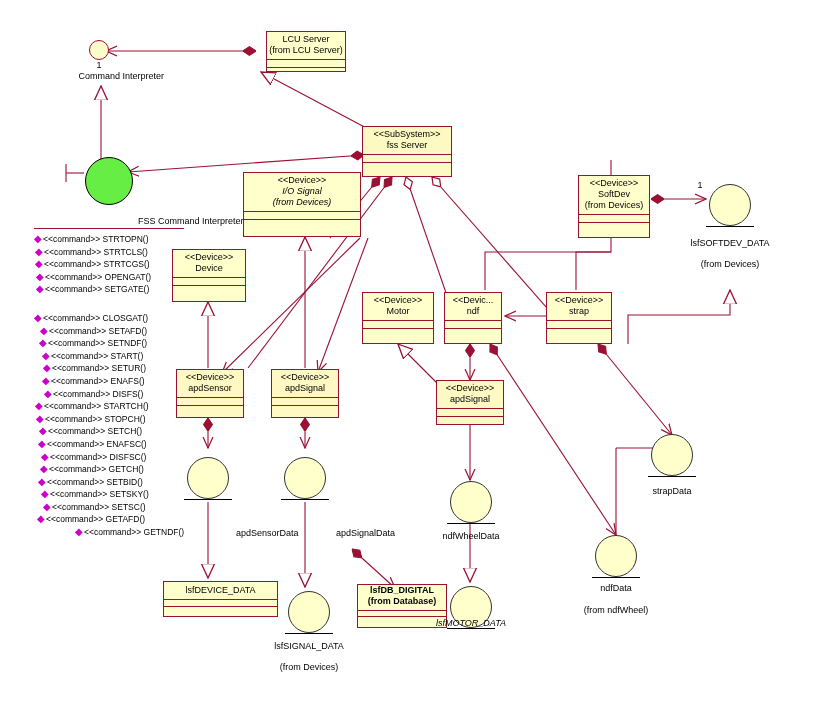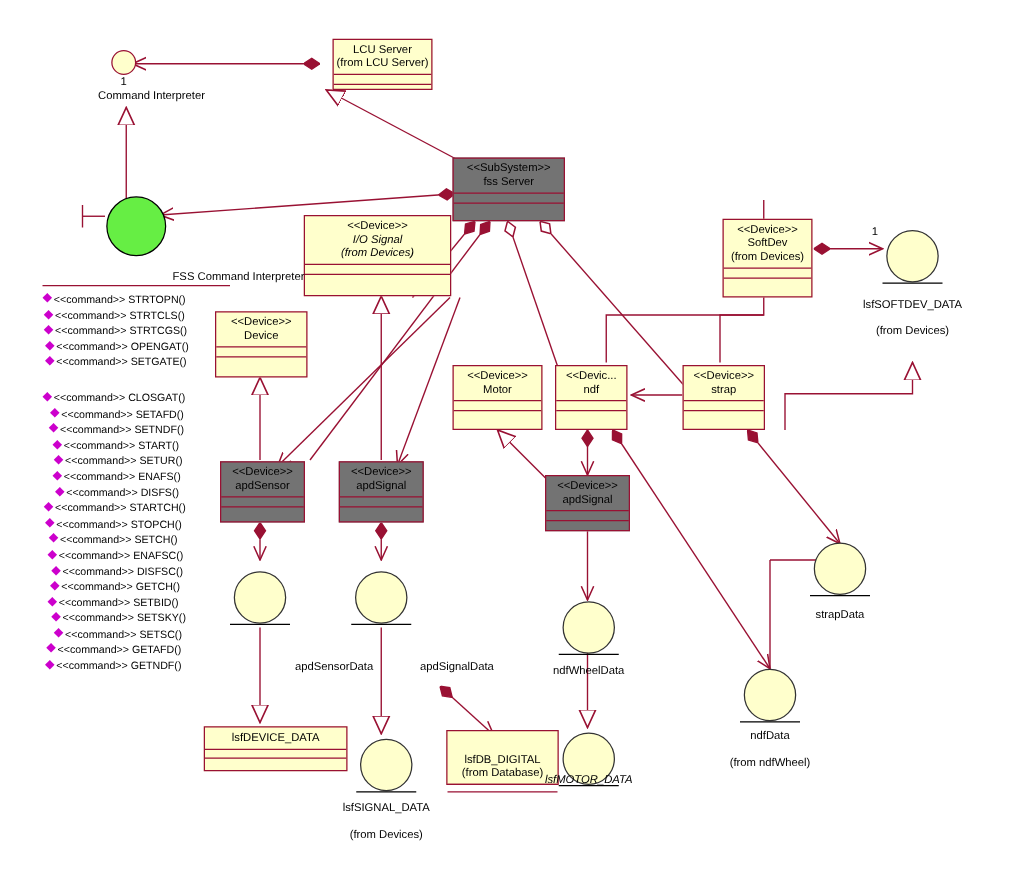--- a/index.html
+++ b/index.html
@@ -1,21 +1,21 @@
 <!DOCTYPE html>
 <html><head>
 <meta charset="utf-8">
 <style>
   html,body{margin:0;padding:0;background:#ffffff;}
   body{font-family:"Liberation Sans","DejaVu Sans",sans-serif;}
   #canvas{position:relative;width:826px;height:701px;background:#ffffff;overflow:hidden;}
 
   
   .uclass{position:absolute;border:1px solid #991133;background:#ffffcc;box-sizing:border-box;}
-  .uclass.green{background:#737373;}
+  .uclass.green{background:#fef9c3;}
   .uclass .hdr{padding:2px 2px 3px 2px;text-align:center;line-height:11px;}
   .uclass .stereo{font-size:9px;color:#000;white-space:nowrap;}
   .uclass .nm{font-size:9px;color:#000;white-space:nowrap;}
   .uclass .nm.ital{font-style:italic;}
   .uclass .from{font-size:9px;color:#000;white-space:nowrap;font-style:normal;}
   .uclass .from.ital{font-style:italic;}
   .uclass .sep{border-top:1px solid #991133;height:7px;}
   .uclass .sep2{border-top:1px solid #991133;height:8px;}
 
   
@@ -249,21 +249,21 @@
 
   <div class="uclass" style="left:163px;top:581px;width:115px;height:36px;">
     <div class="hdr" style="padding-top:3px;">
       <div class="nm">lsfDEVICE_DATA</div>
     </div>
     <div class="sep" style="height:6px;"></div>
     <div class="sep2" style="height:10px;"></div>
   </div>
 
   <div class="uclass" style="left:357px;top:584px;width:90px;height:44px;">
-    <div class="hdr" style="padding-top:17px;">
+    <div class="hdr" style="padding-top:0;font-weight:bold;">
       <div class="nm">lsfDB_DIGITAL</div>
       <div class="from">(from Database)</div>
     </div>
     <div class="sep" style="height:5px;"></div>
     <div class="sep2" style="height:6px;"></div>
   </div>
 
   <div class="ifc small" style="left:89px;top:40px;width:20px;height:20px;"></div>
   <div class="lbl c" style="left:89px;top:60px;width:20px;">1</div>
   <div class="lbl c" style="left:34px;top:71px;width:130px;text-align:right;">Command Interpreter</div>
@@ -325,17 +325,17 @@
         <div class="cmdrow" style="padding-left: 1px;"><span class="bullet">◆</span><span class="ctxt">&lt;&lt;command&gt;&gt; STARTCH()</span></div>
         <div class="cmdrow" style="padding-left: 2px;"><span class="bullet">◆</span><span class="ctxt">&lt;&lt;command&gt;&gt; STOPCH()</span></div>
         <div class="cmdrow" style="padding-left: 5px;"><span class="bullet">◆</span><span class="ctxt">&lt;&lt;command&gt;&gt; SETCH()</span></div>
         <div class="cmdrow" style="padding-left: 4px;"><span class="bullet">◆</span><span class="ctxt">&lt;&lt;command&gt;&gt; ENAFSC()</span></div>
         <div class="cmdrow" style="padding-left: 7px;"><span class="bullet">◆</span><span class="ctxt">&lt;&lt;command&gt;&gt; DISFSC()</span></div>
         <div class="cmdrow" style="padding-left: 6px;"><span class="bullet">◆</span><span class="ctxt">&lt;&lt;command&gt;&gt; GETCH()</span></div>
         <div class="cmdrow" style="padding-left: 4px;"><span class="bullet">◆</span><span class="ctxt">&lt;&lt;command&gt;&gt; SETBID()</span></div>
         <div class="cmdrow" style="padding-left: 7px;"><span class="bullet">◆</span><span class="ctxt">&lt;&lt;command&gt;&gt; SETSKY()</span></div>
         <div class="cmdrow" style="padding-left: 9px;"><span class="bullet">◆</span><span class="ctxt">&lt;&lt;command&gt;&gt; SETSC()</span></div>
         <div class="cmdrow" style="padding-left: 3px;"><span class="bullet">◆</span><span class="ctxt">&lt;&lt;command&gt;&gt; GETAFD()</span></div>
-        <div class="cmdrow" style="padding-left: 2px;"><span class="bullet">◆</span><span class="ctxt">&lt;&lt;command&gt;&gt; GETNDF()</span></div>
+        <div class="cmdrow" style="padding-left: 2px; margin-left: 39px;"><span class="bullet">◆</span><span class="ctxt">&lt;&lt;command&gt;&gt; GETNDF()</span></div>
       </div>
   </div>
 
 </div>
 
 </body></html>

